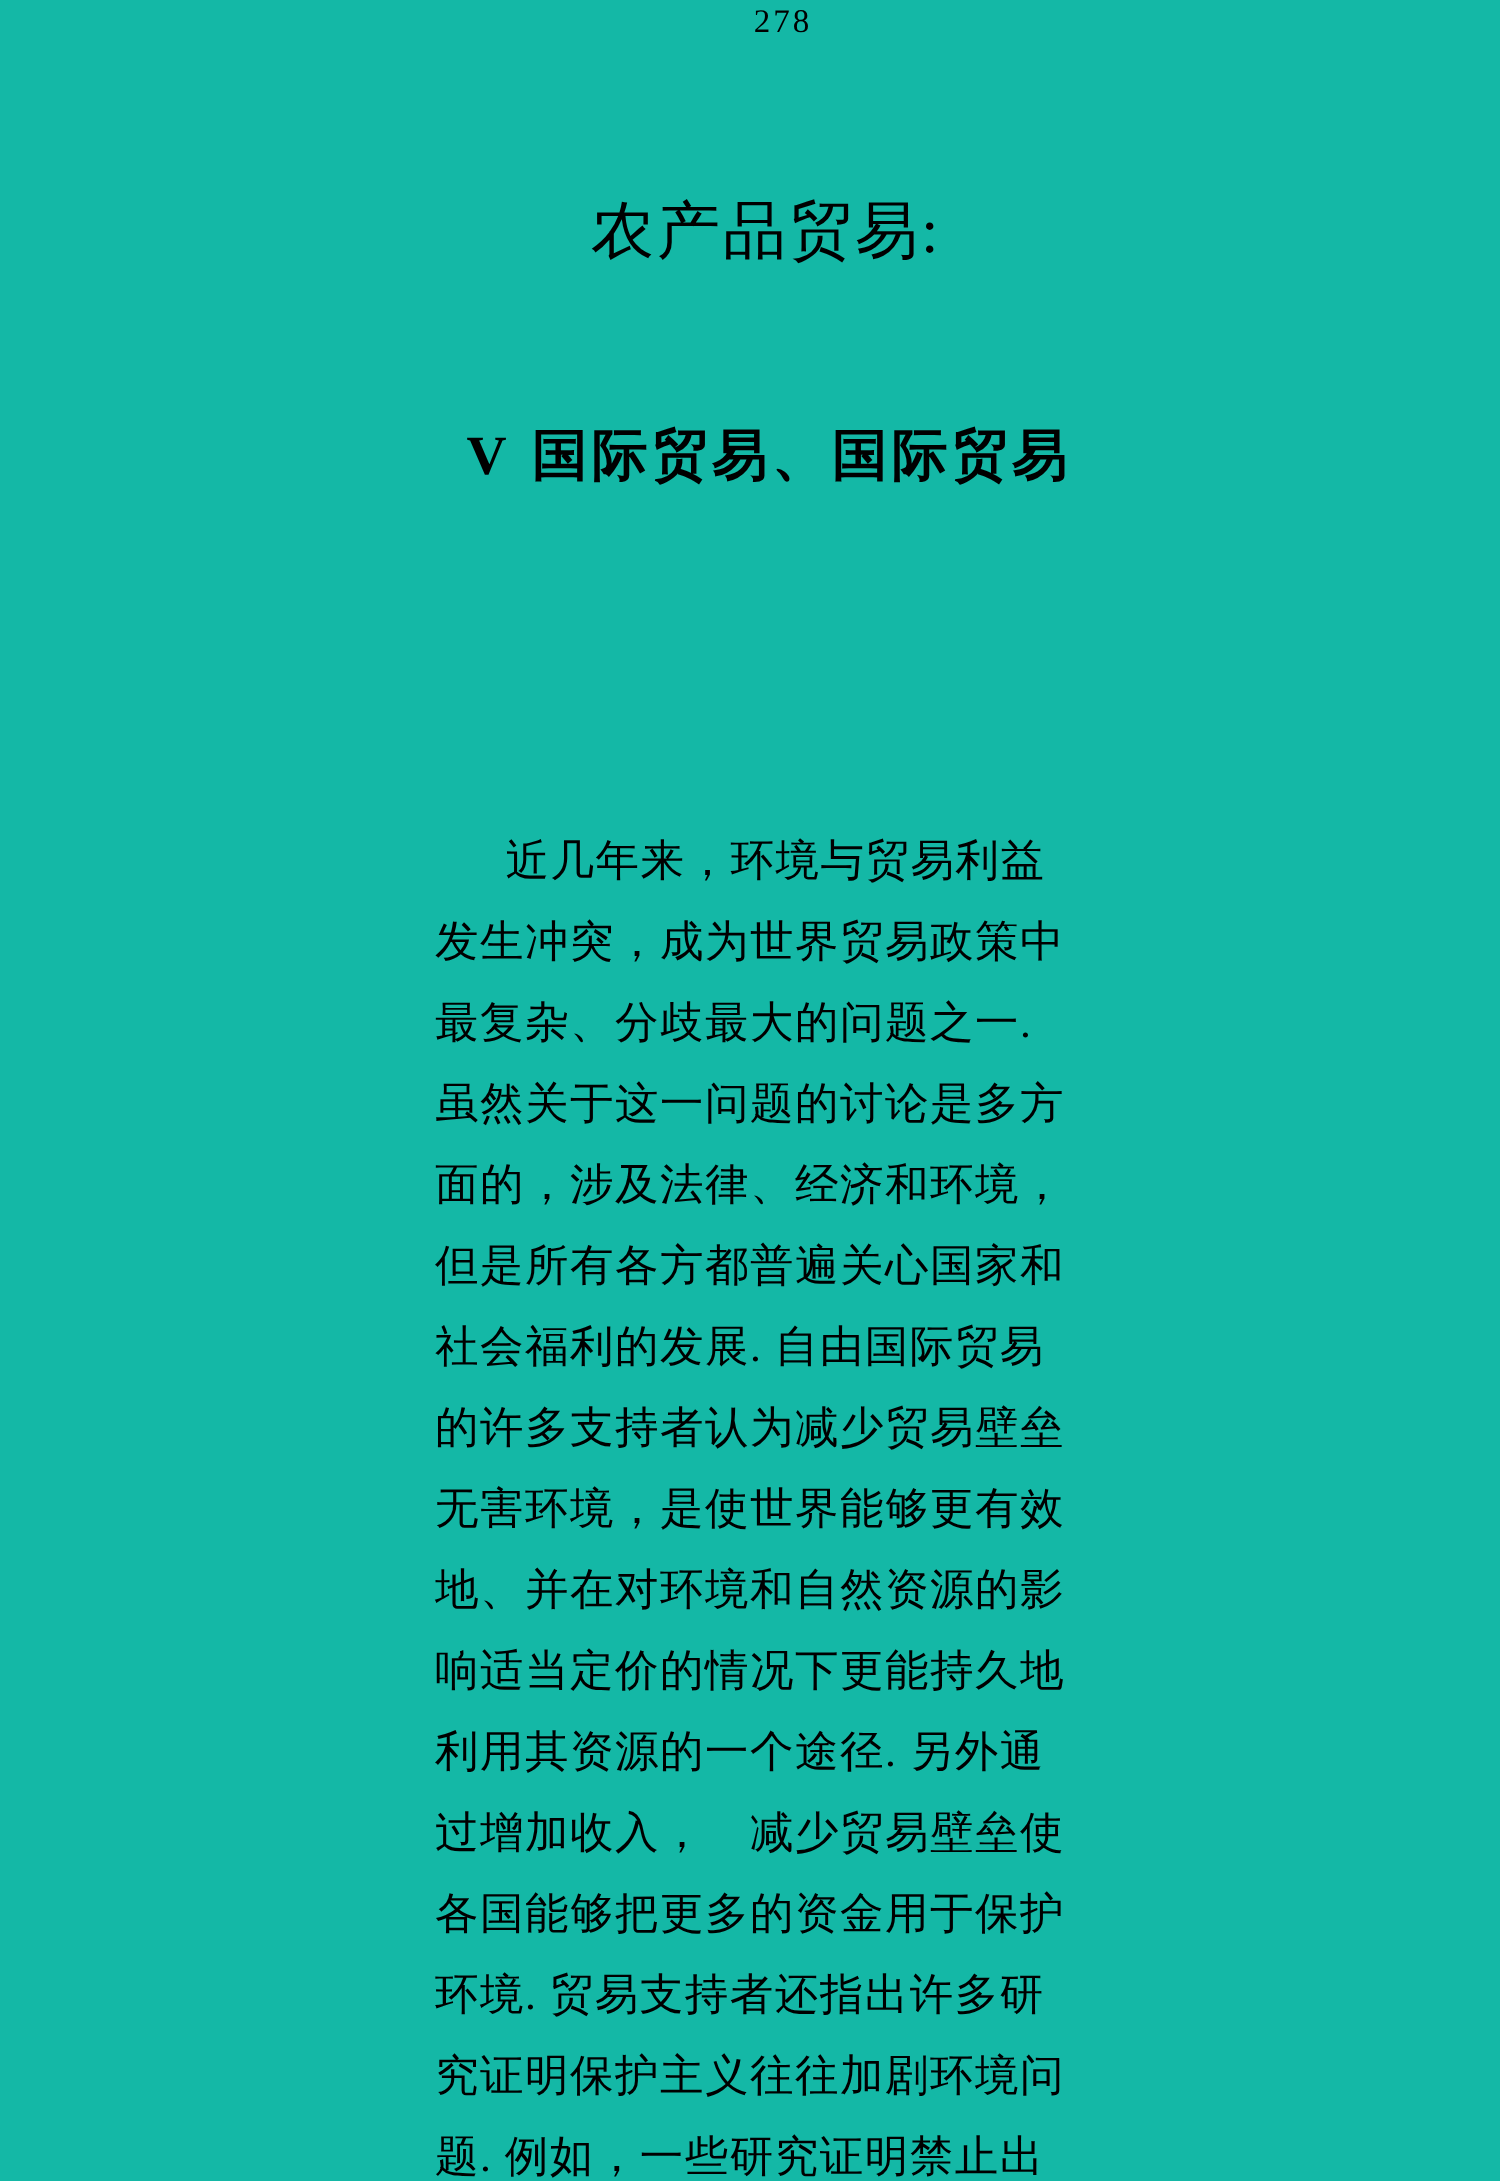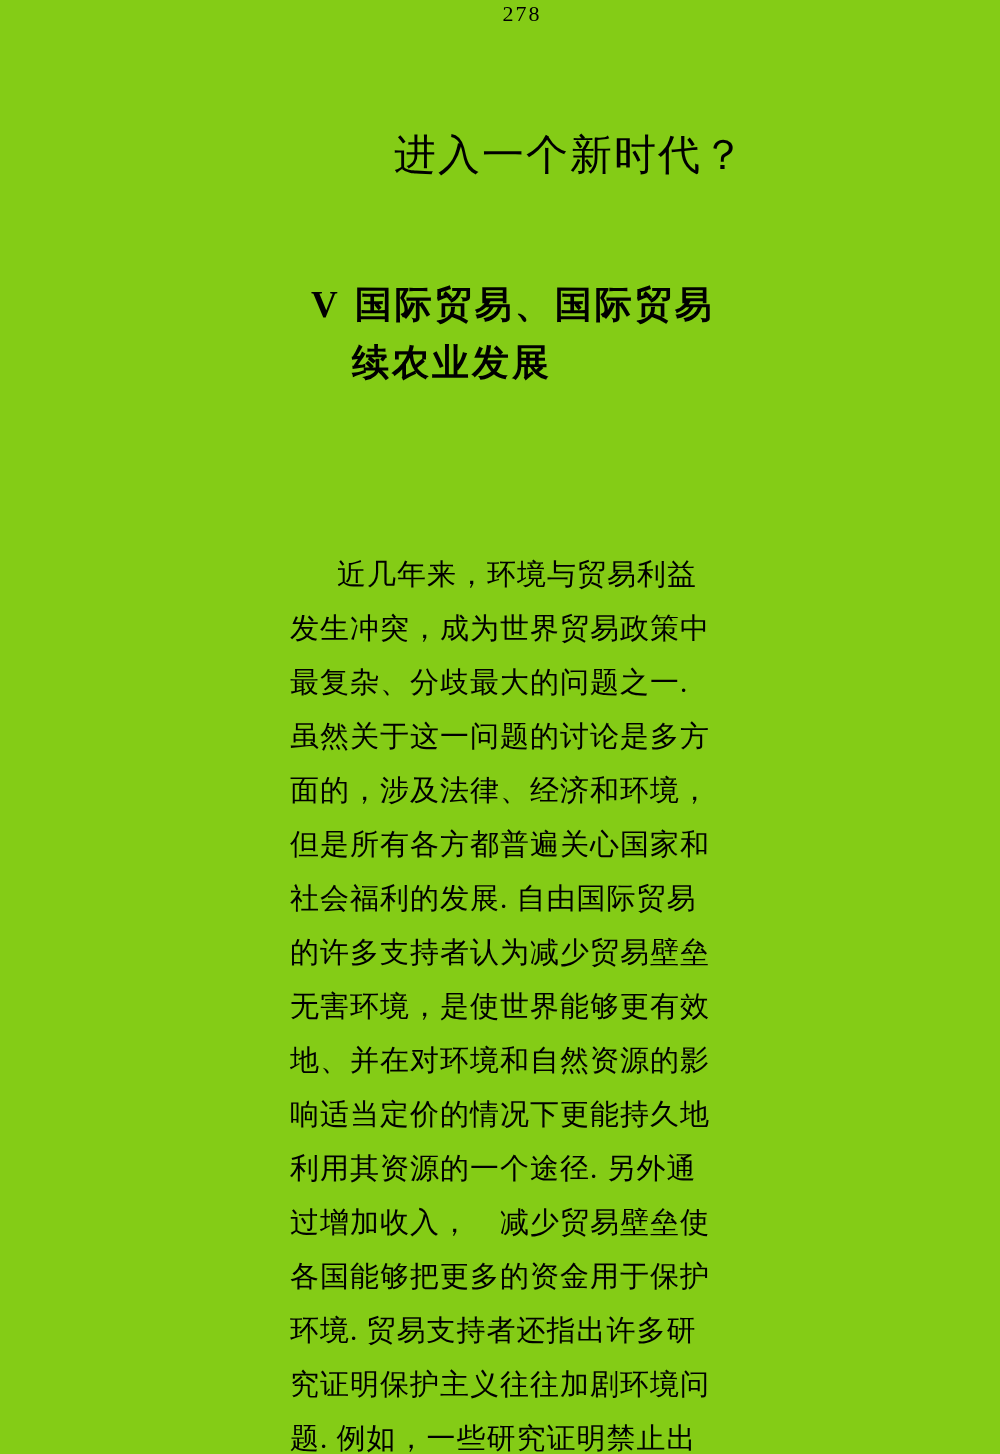--- a/index.html
+++ b/index.html
@@ -4,21 +4,21 @@
 <style>
   html, body {
     margin: 0;
     padding: 0;
     background: #ffffff;
   }
   .page {
     position: relative;
     width: 1000px;
     height: 1454px;
-    background: #84cc16;
+    background: #14b8a6;
     color: #000000;
     font-family: "Liberation Serif", "DejaVu Serif", serif;
     overflow: hidden;
   }
   .page-number {
     position: absolute;
     top: 1px;
     left: 0;
     width: 1000px;
     text-align: center;
@@ -69,26 +69,25 @@
   }
 </style>
 </head>
 <body>
 
 <div class="page">
 
   <div class="page-number">278</div>
 
   <div class="title-block">
-    <div class="title-line">进入一个新时代？</div>
+    <div class="title-line">农产品贸易:</div>
   </div>
 
   <div class="heading-block">
     <div class="heading-line1">
       <span class="heading-numeral">V</span>
       <span class="heading-text">国际贸易、国际贸易</span>
     </div>
-    <div class="heading-line2">续农业发展</div>
   </div>
 
   <div class="body-block"><div class="body-line">近几年来，环境与贸易利益</div><div class="body-line">发生冲突，成为世界贸易政策中</div><div class="body-line">最复杂、分歧最大的问题之一.</div><div class="body-line">虽然关于这一问题的讨论是多方</div><div class="body-line">面的，涉及法律、经济和环境，</div><div class="body-line">但是所有各方都普遍关心国家和</div><div class="body-line">社会福利的发展. 自由国际贸易</div><div class="body-line">的许多支持者认为减少贸易壁垒</div><div class="body-line">无害环境，是使世界能够更有效</div><div class="body-line">地、并在对环境和自然资源的影</div><div class="body-line">响适当定价的情况下更能持久地</div><div class="body-line">利用其资源的一个途径. 另外通</div><div class="body-line">过增加收入，　减少贸易壁垒使</div><div class="body-line">各国能够把更多的资金用于保护</div><div class="body-line">环境. 贸易支持者还指出许多研</div><div class="body-line">究证明保护主义往往加剧环境问</div><div class="body-line">题. 例如，一些研究证明禁止出</div></div>
 
 </div>
 
 </body></html>

